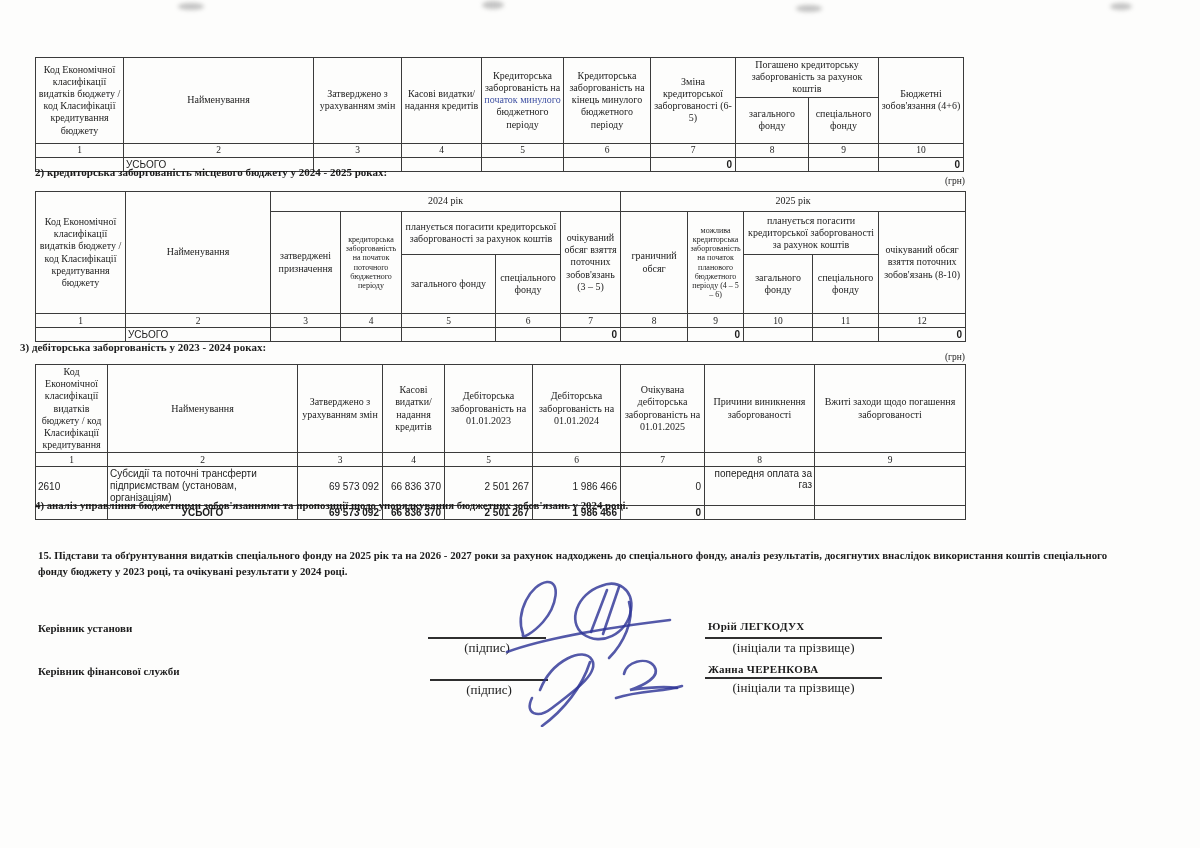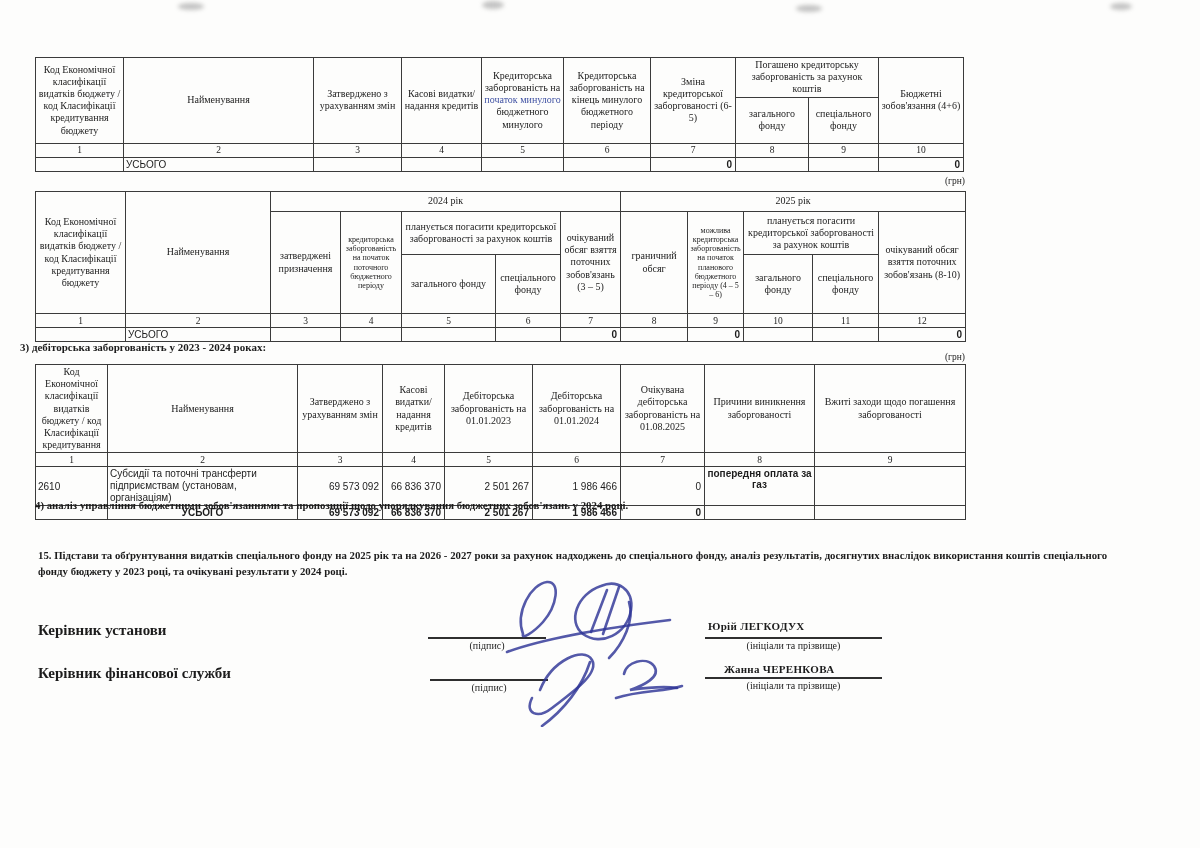--- a/index.html
+++ b/index.html
@@ -16,22 +16,22 @@
   .t-head-sm{font-size:8px;line-height:1.15;}
   .numrow td{font-size:9.5px;text-align:center;height:13px;padding:0 2px;}
   .datacell{font-family:"Liberation Sans",sans-serif;font-size:10px;}
   .valcell{font-family:"Liberation Sans",sans-serif;font-size:10px;text-align:right;padding-right:3px;}
   .bold{font-weight:bold;}
   .blue-text{color:#3f51a3;}
   .sec-title{font-size:11px;font-weight:bold;}
   .grn{font-size:9.5px;text-align:right;}
   .para{font-size:10.8px;font-weight:bold;line-height:1.45;}
   .sig-line{position:absolute;height:2px;background:#2f2f2f;}
-  .sig-caption{position:absolute;font-size:10px;text-align:center;color:#222;}
-  .role{position:absolute;font-size:15px;font-weight:bold;}
+  .sig-caption{position:absolute;font-size:13px;text-align:center;color:#222;}
+  .role{position:absolute;font-size:11px;font-weight:bold;}
   .name{position:absolute;font-size:11px;font-weight:bold;letter-spacing:.3px;}
   svg.ink{position:absolute;pointer-events:none;}
   svg.ink path{fill:none;stroke:#2e3596;stroke-width:2.6;stroke-linecap:round;opacity:.82;}
 </style>
 </head>
 <body>
 
 <div class="page">
 
   <div class="smudge" style="left:178px;top:3px;width:26px;height:7px;"></div>
@@ -53,21 +53,21 @@
         <col style="width:85px">
     </colgroup>
     <tbody>
         <tr class="t-head">
       <th rowspan="2" style="height:73px;">Код Економічної класифікації видатків бюджету / код Класифікації кредитування бюджету</th>
       <th rowspan="2">Найменування</th>
       <th rowspan="2">Затверджено з урахуванням змін</th>
       <th rowspan="2">Касові видатки/ надання кредитів</th>
       <th rowspan="2"><span>Кредиторська заборгованість на</span>
         <span class="blue-text">початок минулого</span>
-        <span>бюджетного минулого</span></th>
+        <span>бюджетного періоду</span></th>
       <th rowspan="2">Кредиторська заборгованість на кінець минулого бюджетного періоду</th>
       <th rowspan="2">Зміна кредиторської заборгованості (6-5)</th>
       <th colspan="2" style="height:30px;">Погашено кредиторську заборгованість за рахунок коштів</th>
       <th rowspan="2">Бюджетні зобов'язання (4+6)</th>
     </tr>
     <tr class="t-head">
       <th style="height:43px;">загального фонду</th>
       <th>спеціального фонду</th>
     </tr>
     <tr class="numrow">
@@ -90,20 +90,21 @@
       <td></td>
       <td></td>
       <td class="valcell bold">0</td>
       <td></td>
       <td></td>
       <td class="valcell bold">0</td>
     </tr>
   </tbody>
     </table>
 
+  <div class="abs sec-title" style="left:35px;top:166px;">2) кредиторська заборгованість місцевого бюджету у 2024 - 2025 роках:</div>
   <div class="abs grn" style="left:35px;top:176px;width:930px;">(грн)</div>
 
   <table class="abs" style="left:35px;top:191px;width:930px;">
     <colgroup>
       <col style="width:90px">
         <col style="width:145px">
         <col style="width:70px">
         <col style="width:61px">
       <col style="width:94px">
         <col style="width:65px">
@@ -184,21 +185,21 @@
       <col style="width:151px">
     </colgroup>
     <tbody>
         <tr class="t-head">
       <th style="height:64px;">Код Економічної класифікації видатків бюджету / код Класифікації кредитування</th>
       <th>Найменування</th>
       <th>Затверджено з урахуванням змін</th>
       <th>Касові видатки/ надання кредитів</th>
       <th>Дебіторська заборгованість на 01.01.2023</th>
       <th>Дебіторська заборгованість на 01.01.2024</th>
-      <th>Очікувана дебіторська заборгованість  на 01.08.2025</th>
+      <th>Очікувана дебіторська заборгованість  на 01.01.2025</th>
       <th>Причини виникнення заборгованості</th>
       <th>Вжиті заходи щодо погашення заборгованості</th>
     </tr>
     <tr class="numrow">
       <td>1</td>
       <td>2</td>
       <td>3</td>
       <td>4</td>
       <td>5</td>
       <td>6</td>
@@ -207,21 +208,21 @@
       <td>9</td>
     </tr>
     <tr style="height:33px;">
       <td class="datacell" style="text-align:left;">2610</td>
       <td class="datacell" style="text-align:left;line-height:1.2;">Субсидії та поточні трансферти підприємствам (установам, організаціям)</td>
       <td class="valcell">69 573 092</td>
       <td class="valcell">66 836 370</td>
       <td class="valcell">2 501 267</td>
       <td class="valcell">1 986 466</td>
       <td class="valcell">0</td>
-      <td class="datacell" style="text-align:center;vertical-align:top;font-weight:bold;">попередня оплата за газ</td>
+      <td class="datacell" style="text-align:right;vertical-align:top;">попередня оплата за газ</td>
       <td class="datacell"></td>
     </tr>
     <tr style="height:14px;">
       <td></td>
       <td class="datacell bold" style="text-align:center;">УСЬОГО</td>
       <td class="valcell bold">69 573 092</td>
       <td class="valcell bold">66 836 370</td>
       <td class="valcell bold">2 501 267</td>
       <td class="valcell bold">1 986 466</td>
       <td class="valcell bold">0</td>
@@ -237,21 +238,21 @@
   <div class="role" style="left:38px;top:622px;">Керівник установи</div>
   <div class="sig-line" style="left:428px;top:637px;width:118px;"></div>
   <div class="sig-caption" style="left:428px;top:640px;width:118px;">(підпис)</div>
   <div class="name" style="left:708px;top:620px;">Юрій ЛЕГКОДУХ</div>
   <div class="sig-line" style="left:705px;top:637px;width:177px;"></div>
   <div class="sig-caption" style="left:705px;top:640px;width:177px;">(ініціали та прізвище)</div>
 
   <div class="role" style="left:38px;top:665px;">Керівник фінансової служби</div>
   <div class="sig-line" style="left:430px;top:679px;width:118px;"></div>
   <div class="sig-caption" style="left:430px;top:682px;width:118px;">(підпис)</div>
-  <div class="name" style="left:724px;top:663px;">Жанна ЧЕРЕНКОВА</div>
+  <div class="name" style="left:708px;top:663px;">Жанна ЧЕРЕНКОВА</div>
   <div class="sig-line" style="left:705px;top:677px;width:177px;"></div>
   <div class="sig-caption" style="left:705px;top:680px;width:177px;">(ініціали та прізвище)</div>
 
   <svg class="ink" style="left:505px;top:572px;" width="170" height="90" viewBox="0 0 170 90">
     <path d="M18,62 C10,40 26,12 42,10 C56,9 52,34 38,50 C28,61 16,68 18,62 Z"></path>
     <path d="M2,80 C40,66 100,56 165,48"></path>
     <path d="M96,14 C72,22 62,50 78,62 C96,75 122,62 126,38 C129,17 112,7 96,14 Z"></path>
     <path d="M102,18 L86,60"></path>
     <path d="M114,15 L98,62"></path>
     <path d="M124,30 C130,48 118,72 104,86"></path>

